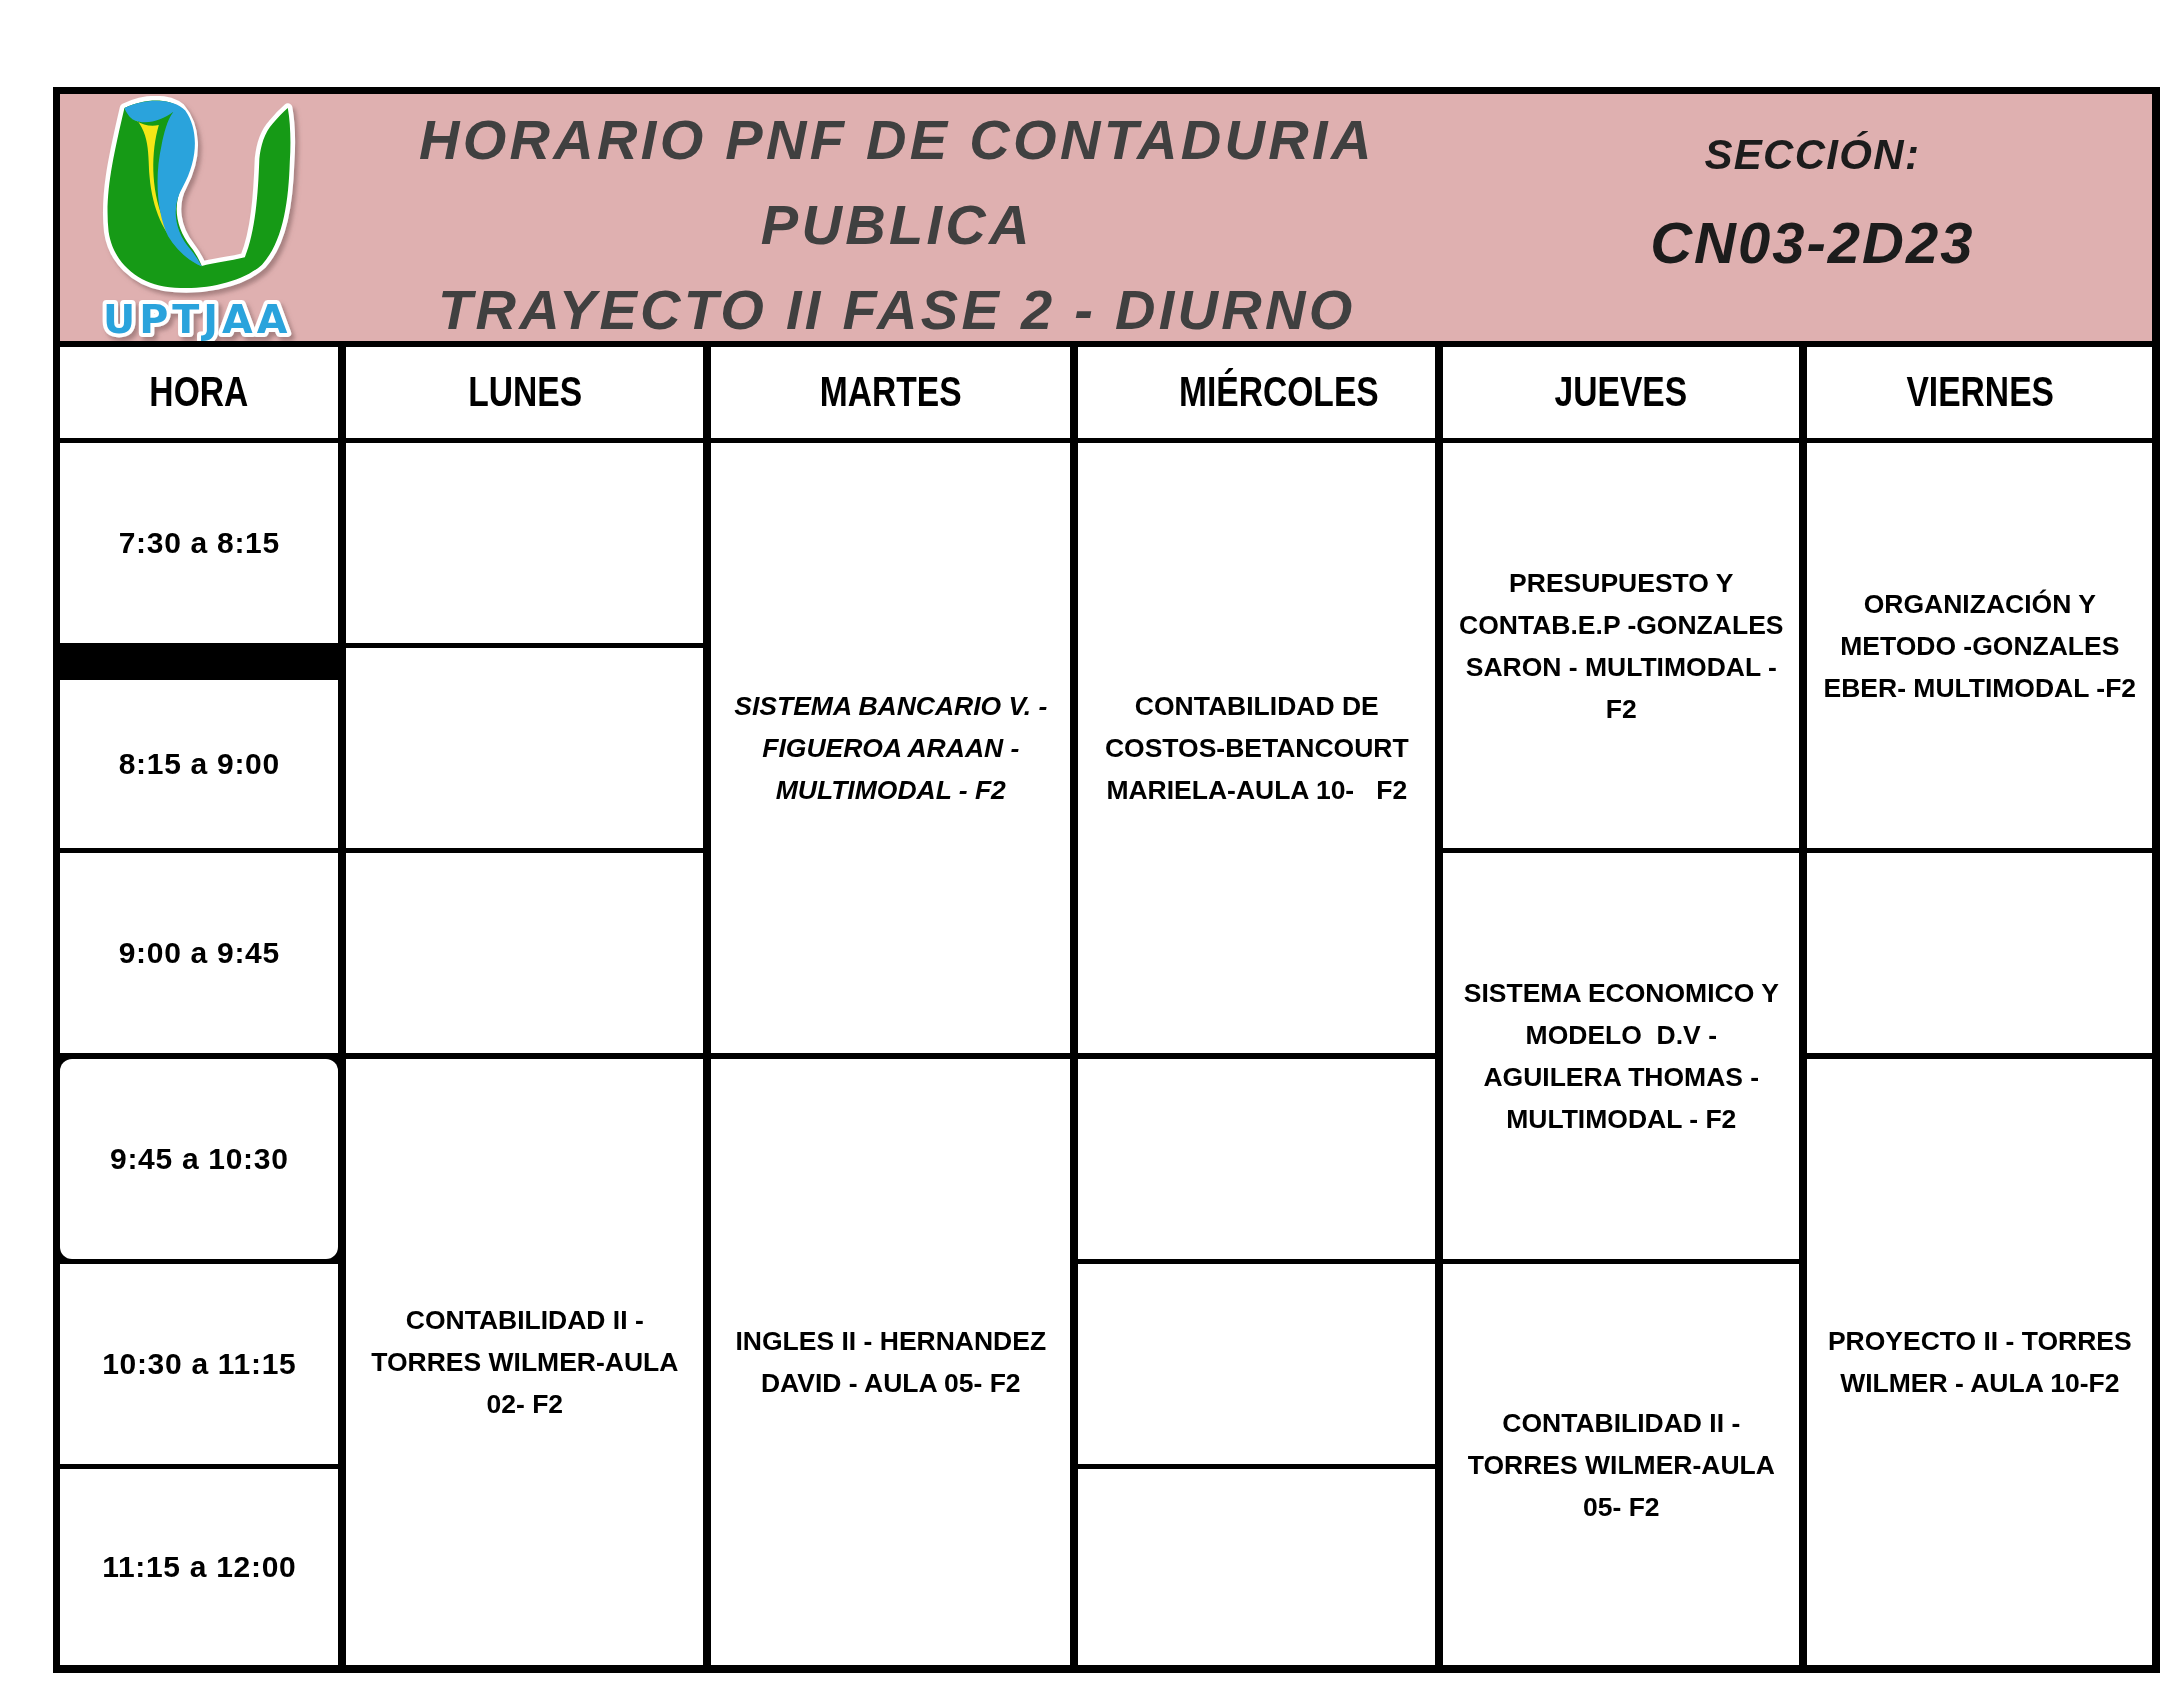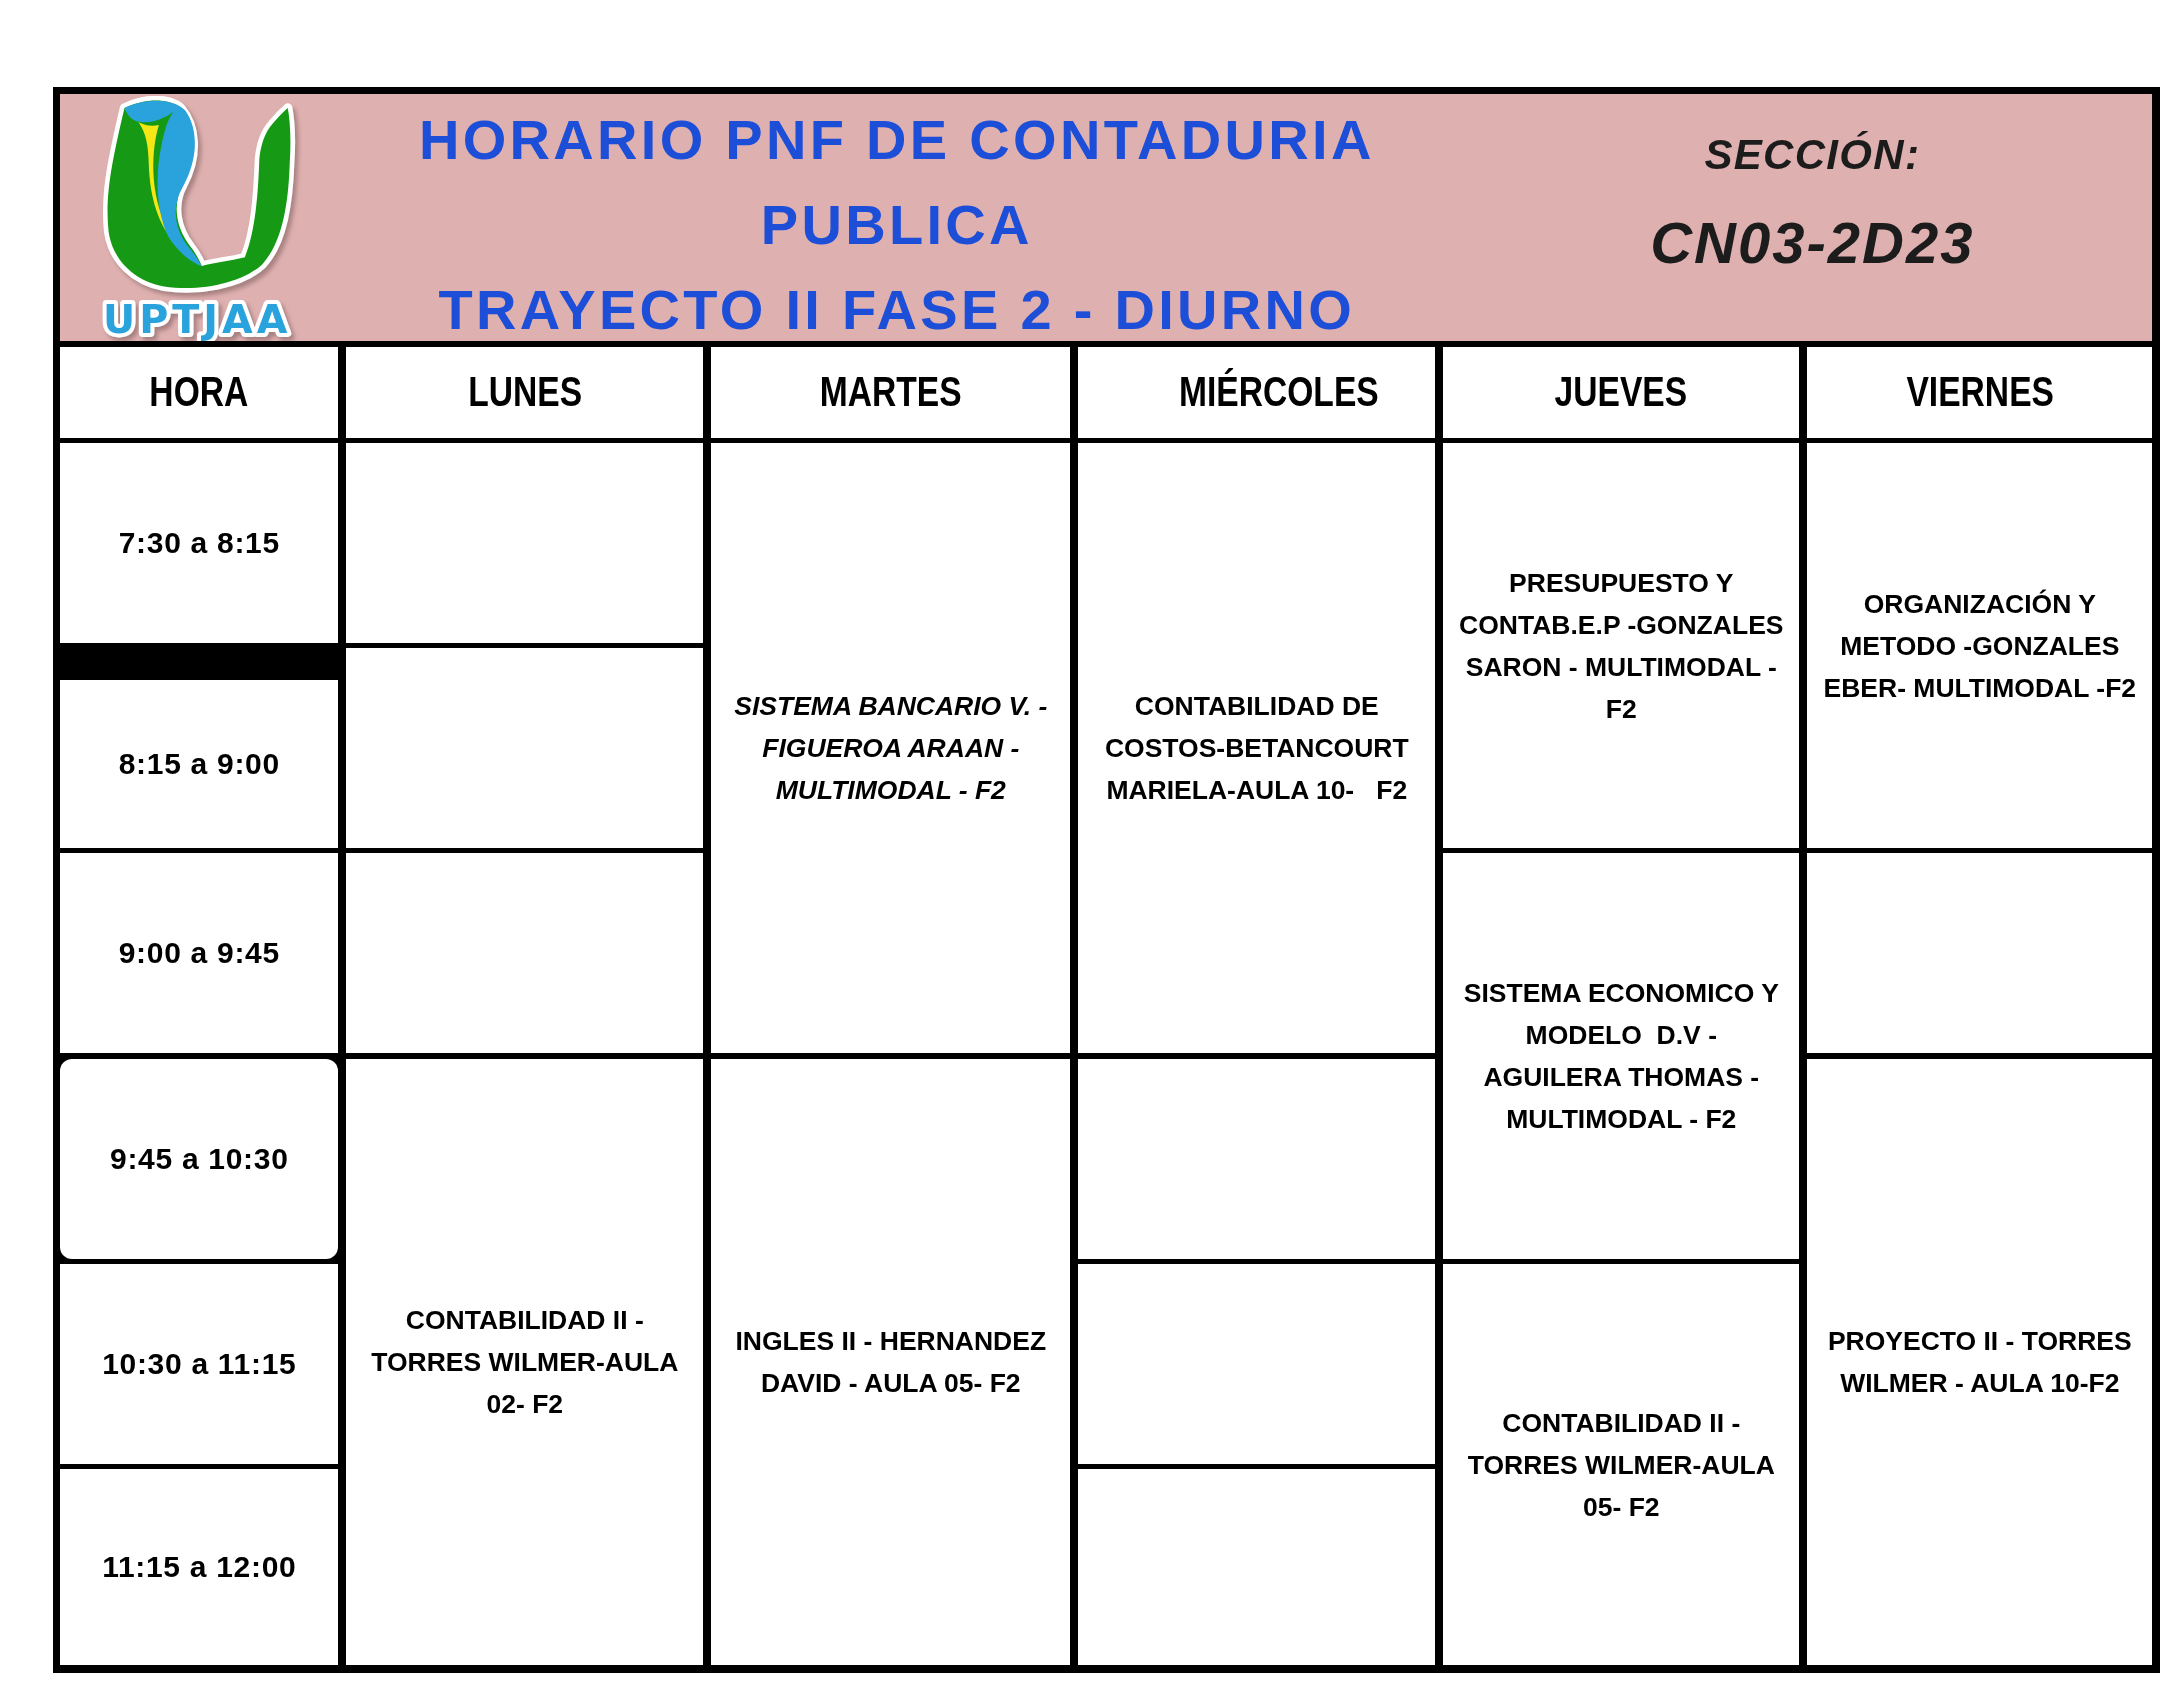--- a/index.html
+++ b/index.html
@@ -32,23 +32,23 @@
   #header-band {
     grid-column: 1 / 7; grid-row: 1;
     position: relative;
     display: block;
   }
   #logo-svg { position: absolute; left: 38px; top: 2px; }
 
   #title-block {
     position: absolute; left: 284px; top: 2.6px; width: 1105px;
     text-align: center;
-    font-size: 56px; font-weight: bold; 
+    font-size: 56px; font-weight: bold; font-style: italic;
     letter-spacing: 3.3px; line-height: 85px;
-    color: #1d4ed8;
+    color: #404040;
     white-space: nowrap;
   }
   #section-block {
     position: absolute; left: 1567px; top: 24px; width: 370px;
     text-align: center; color: #1c1c1c;
     font-weight: bold; font-style: italic;
   }
   #section-label { font-size: 42px; line-height: 74px; letter-spacing: 1.3px; }
   #section-code  { font-size: 58px; line-height: 101px; letter-spacing: 2px; }
 

